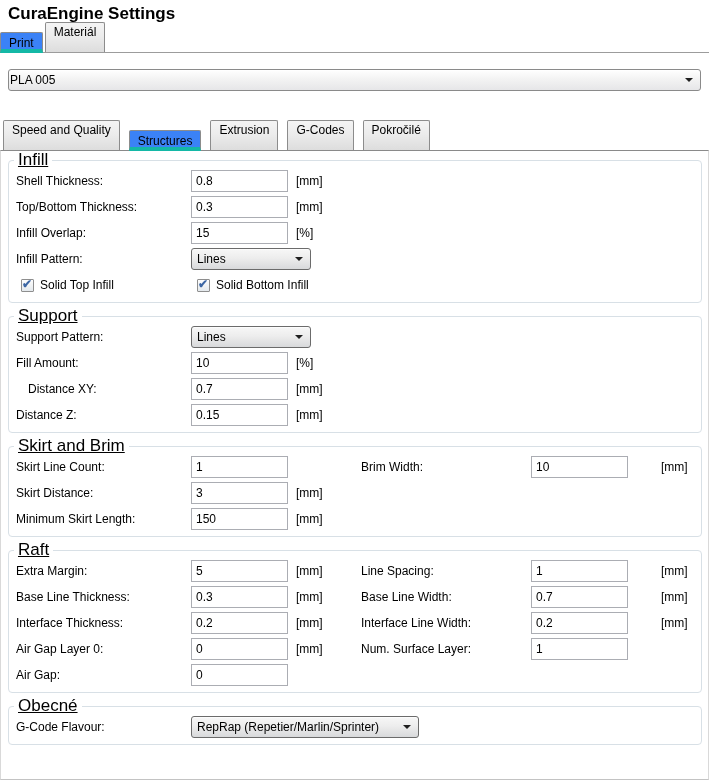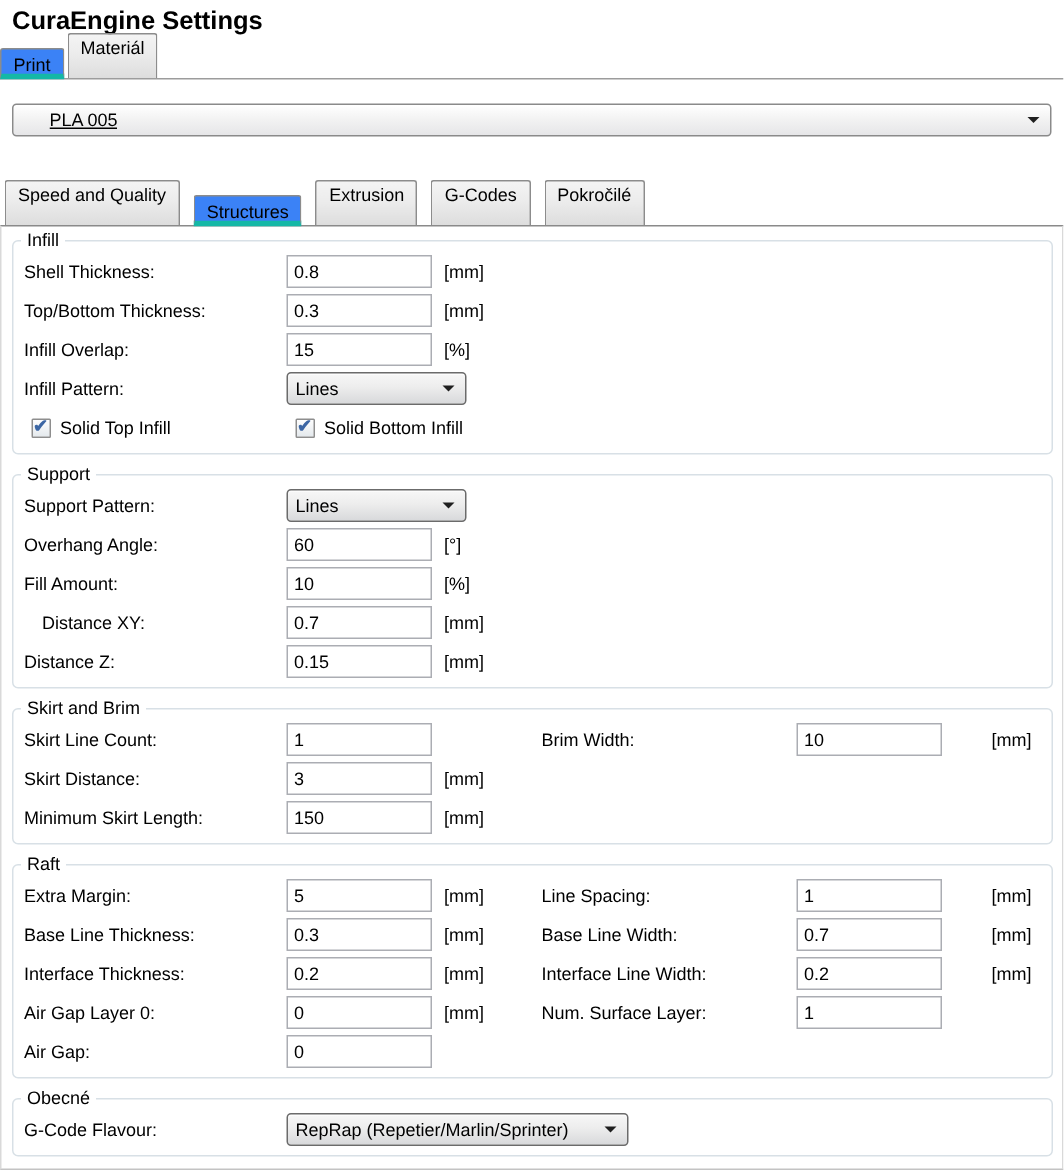--- a/index.html
+++ b/index.html
@@ -36,22 +36,22 @@
     border-bottom:4px solid #14b8a6;
   }
   
   .combo {
     box-sizing:border-box; height:22px; border:1px solid #8a8a8a;
     border-radius:3px; position:relative; cursor:default;
     background:linear-gradient(#ffffff,#f3f3f3 45%,#e6e6e8);
     box-shadow:inset 0 1px 0 #ffffff;
   }
   .combo .val {
-    position:absolute; left:24px; top:50%; transform:translateY(-50%);
-    white-space:nowrap; overflow:hidden;text-decoration:underline;
+    position:absolute; left:1px; top:50%; transform:translateY(-50%);
+    white-space:nowrap; overflow:hidden;
   }
   .combo .caret {
     position:absolute; right:7px; top:50%; margin-top:-2px;
     width:0; height:0;
     border-left:4px solid transparent; border-right:4px solid transparent;
     border-top:4px solid #1f1f1f;
   }
   #profile-combo { position:absolute; left:8px; top:69px; width:693px; }
   
   #tab-page {
@@ -62,21 +62,21 @@
     border-right:1px solid #d9d9d9;
     border-bottom:1px solid #c3c3c3;
     background:#fff; overflow:hidden;
   }
   
   fieldset.group {
     border:1px solid #d8e0e6; border-radius:4px;
     margin:2px 6px 6px 7px; padding:3px 0 6px 0; position:relative;
   }
   fieldset.group legend {
-    margin-left:5px; padding:0 4px; font-size:12px; line-height:14px;
+    margin-left:5px; padding:0 4px; font-size:17px; line-height:14px;text-decoration:underline;
   }
   .row { position:relative; height:22px; margin:0 0 4px 0; }
   .row:last-child { margin-bottom:0; }
   .lbl, .unit {
     position:absolute; top:50%; transform:translateY(-50%); white-space:nowrap;
   }
   input.txt {
     position:absolute; top:0; box-sizing:border-box; height:22px; width:97px;
     border:1px solid #abadb3; background:#fff; padding:1px 4px;
     font-family:"Liberation Sans", sans-serif; font-size:12px; color:#000;
@@ -172,25 +172,20 @@
     <fieldset class="group">
       <legend>Support</legend>
       <div class="row">
         <span class="lbl" style="left: 7px;">Support Pattern:</span>
         <div class="sel2" style="left: 182px; width: 120px;">
           <span class="val">Lines</span>
           <span class="caret"></span>
         </div>
       </div>
       <div class="row">
-        <span class="lbl" style="left: 7px;">Overhang Angle:</span>
-        <input class="txt" type="text" value="60" style="left: 182px;">
-        <span class="unit" style="left: 287px;">[°]</span>
-      </div>
-      <div class="row">
         <span class="lbl" style="left: 7px;">Fill Amount:</span>
         <input class="txt" type="text" value="10" style="left: 182px;">
         <span class="unit" style="left: 287px;">[%]</span>
       </div>
       <div class="row">
         <span class="lbl" style="left: 7px; margin-left: 12px;">Distance XY:</span>
         <input class="txt" type="text" value="0.7" style="left: 182px;">
         <span class="unit" style="left: 287px;">[mm]</span>
       </div>
       <div class="row">

